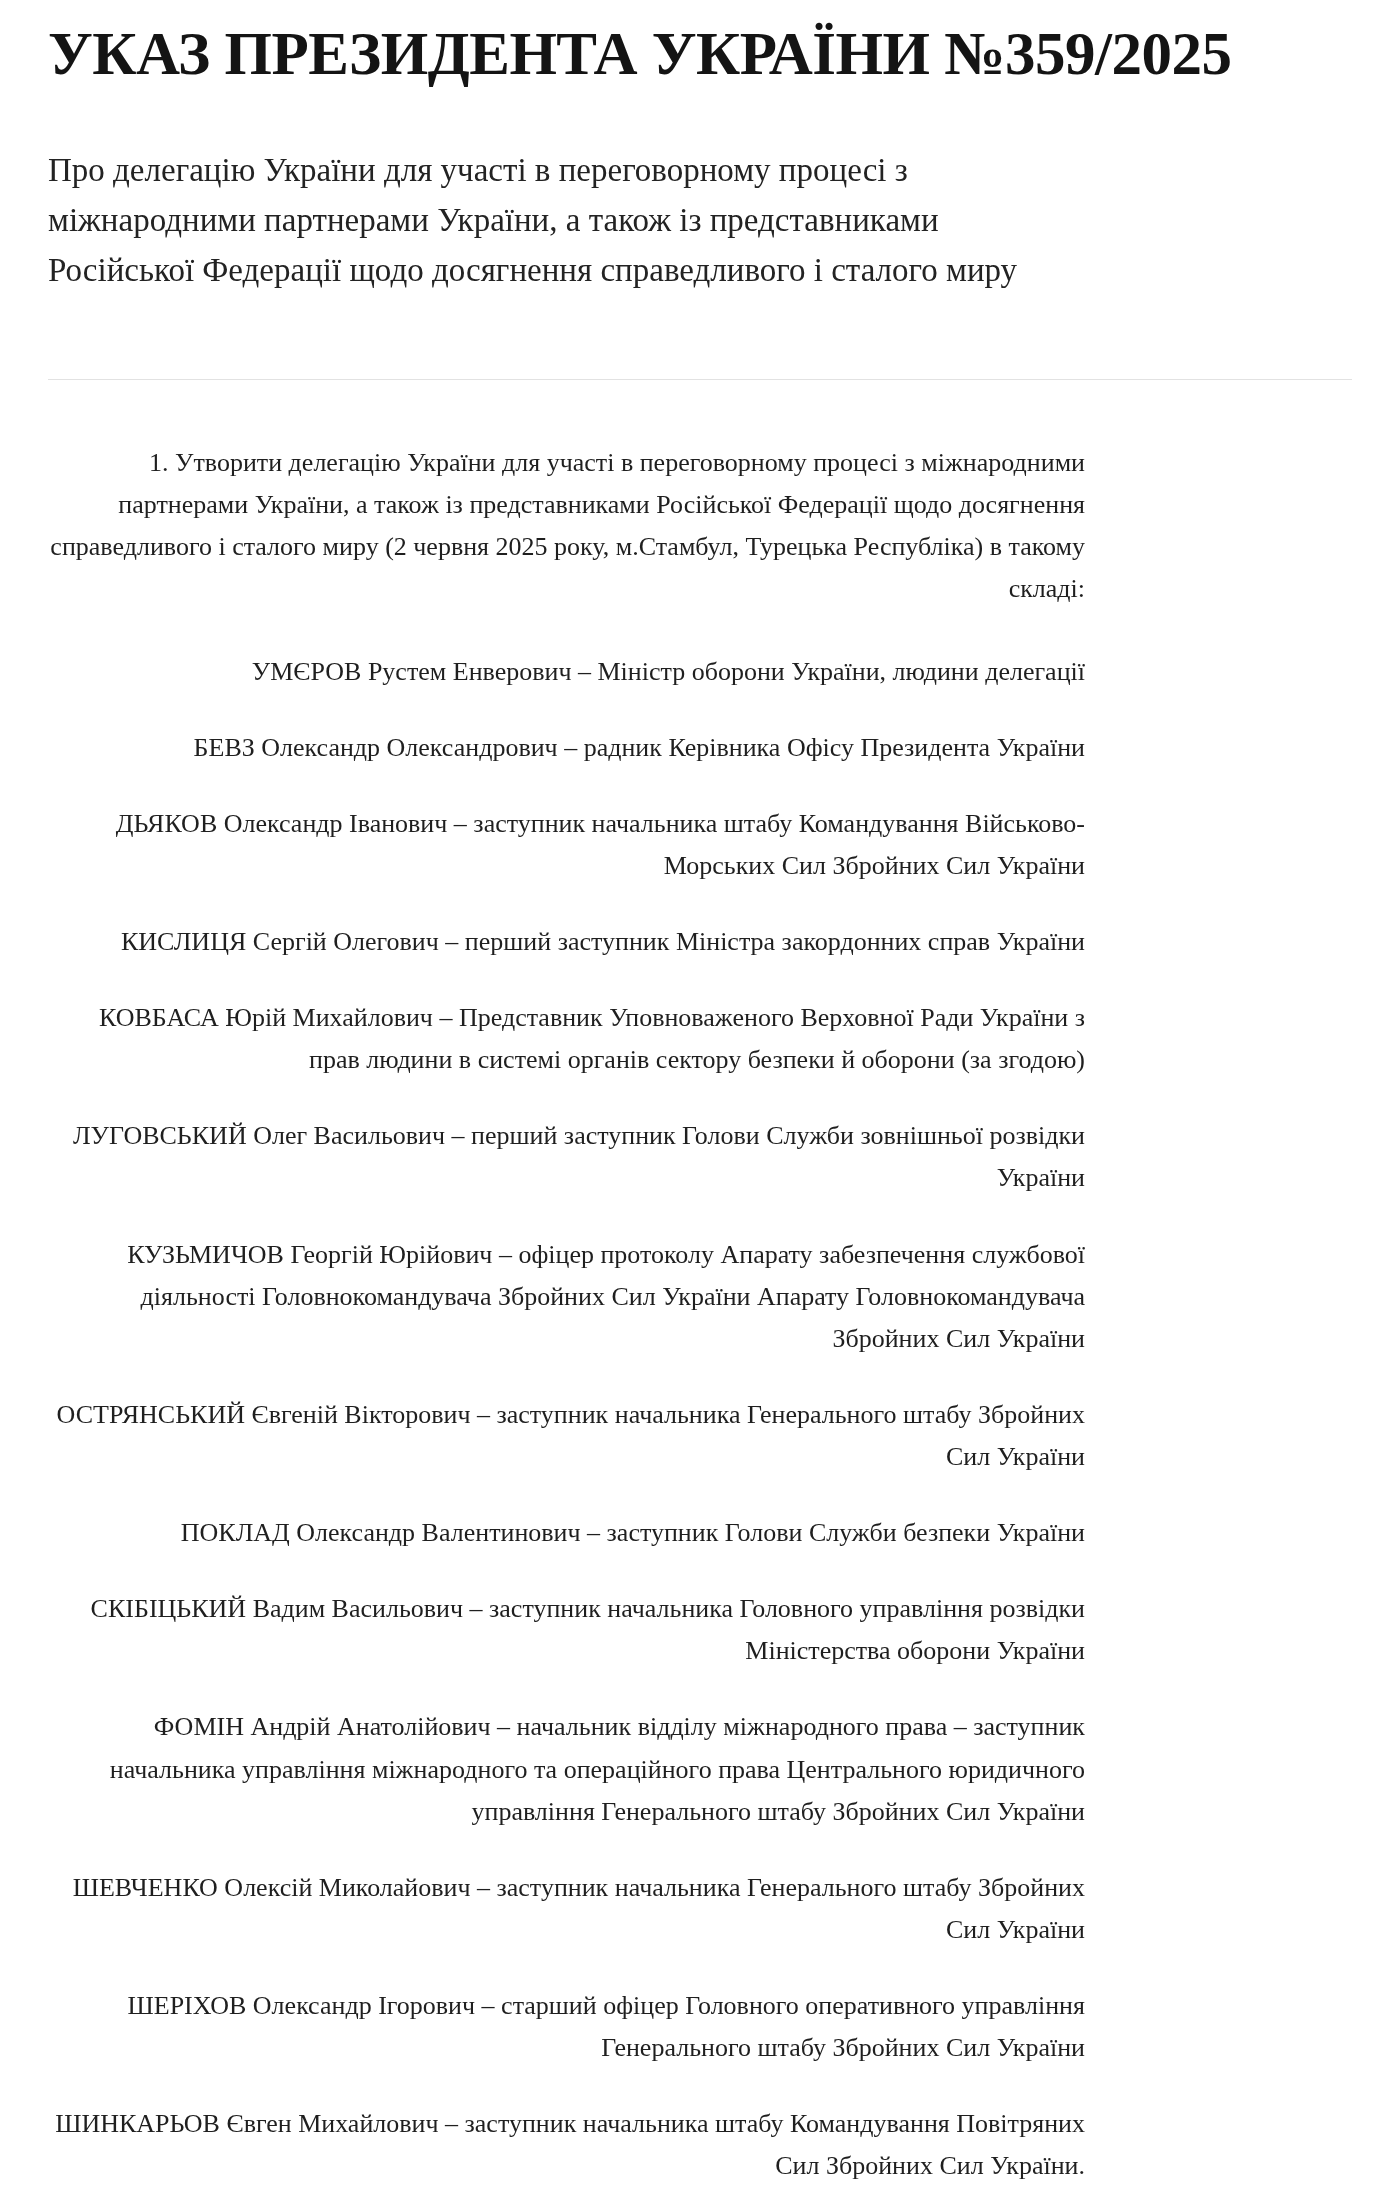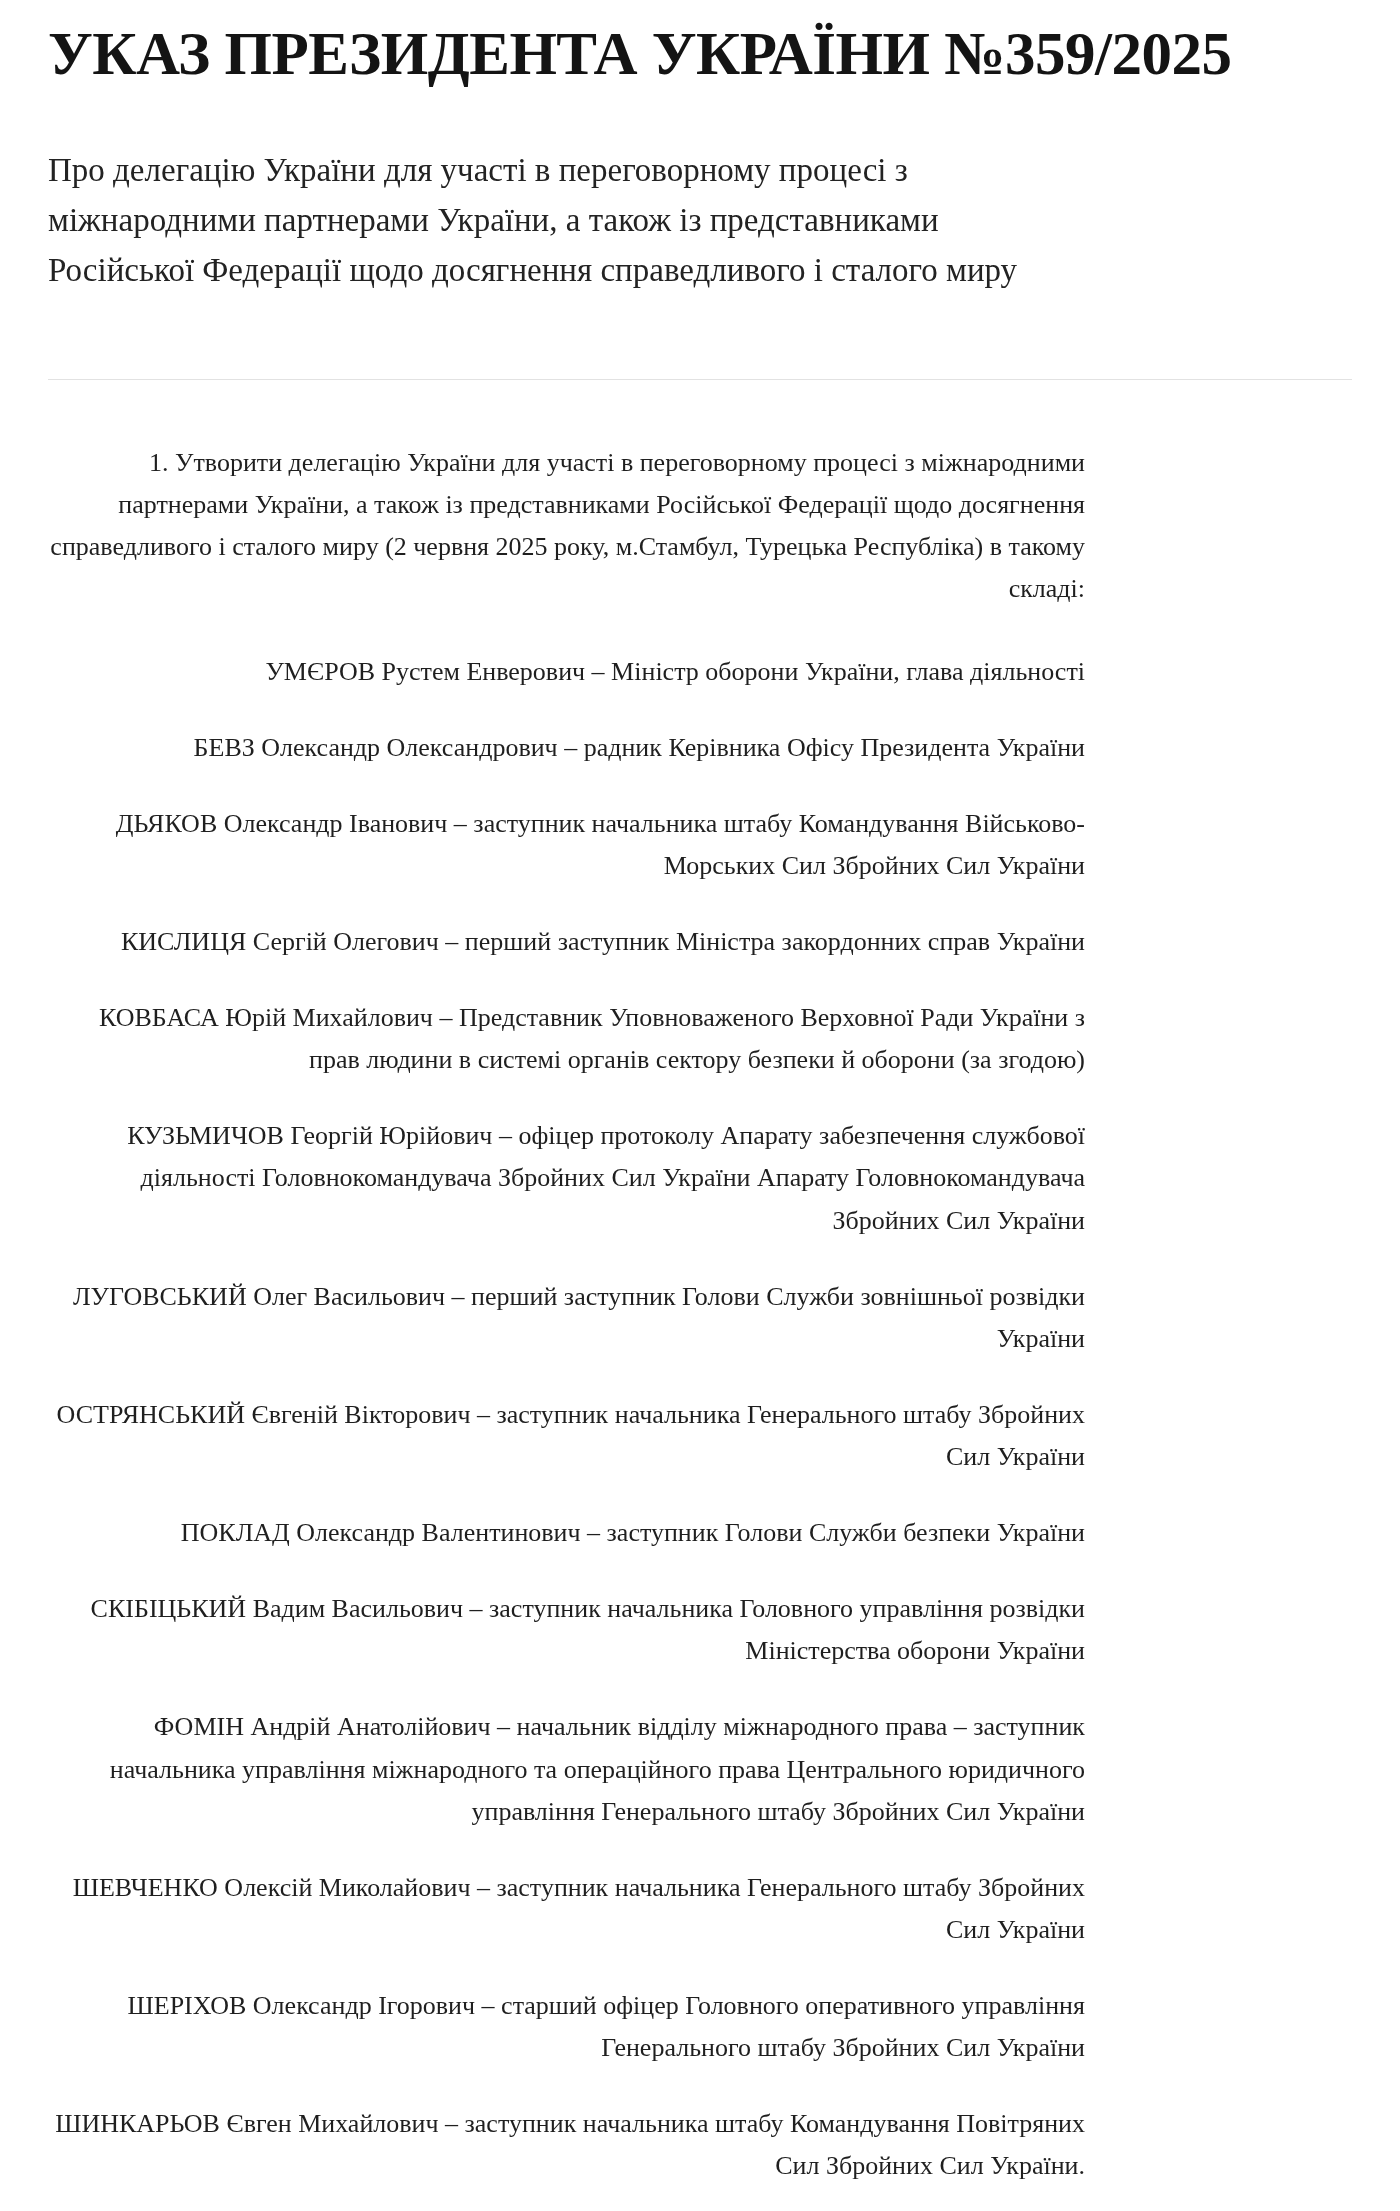--- a/index.html
+++ b/index.html
@@ -71,27 +71,27 @@
 
   <h2 class="doc-subtitle">Про делегацію України для участі в переговорному процесі з міжнародними партнерами України, а також із представниками Російської Федерації щодо досягнення справедливого і сталого миру</h2>
 
   <hr class="divider">
 
   <div class="body-block">
 
     <p class="para lead">1. Утворити делегацію України для участі в переговорному процесі з міжнародними партнерами України, а також із представниками Російської Федерації щодо досягнення справедливого і сталого миру (2 червня 2025 року, м.Стамбул, Турецька Республіка) в такому складі:</p>
 
     <div>
-      <p class="para">УМЄРОВ Рустем Енверович  – Міністр оборони України, глава діяльності</p>
+      <p class="para">УМЄРОВ Рустем Енверович  – Міністр оборони України, людини делегації</p>
       <p class="para">БЕВЗ Олександр Олександрович – радник Керівника Офісу Президента України</p>
       <p class="para">ДЬЯКОВ Олександр Іванович – заступник начальника штабу Командування Військово-Морських Сил Збройних Сил України</p>
       <p class="para">КИСЛИЦЯ Сергій Олегович – перший заступник Міністра закордонних справ України</p>
       <p class="para">КОВБАСА Юрій Михайлович – Представник Уповноваженого Верховної Ради України з прав людини в системі органів сектору безпеки й оборони (за згодою)</p>
+      <p class="para">ЛУГОВСЬКИЙ Олег Васильович  – перший заступник Голови Служби зовнішньої розвідки України</p>
       <p class="para">КУЗЬМИЧОВ Георгій Юрійович  – офіцер протоколу Апарату забезпечення службової діяльності Головнокомандувача Збройних Сил України Апарату Головнокомандувача Збройних Сил України</p>
-      <p class="para">ЛУГОВСЬКИЙ Олег Васильович  – перший заступник Голови Служби зовнішньої розвідки України</p>
       <p class="para">ОСТРЯНСЬКИЙ Євгеній Вікторович – заступник начальника Генерального штабу Збройних Сил України</p>
       <p class="para">ПОКЛАД Олександр Валентинович – заступник Голови Служби безпеки України</p>
       <p class="para">СКІБІЦЬКИЙ Вадим Васильович  – заступник начальника Головного управління розвідки Міністерства оборони України</p>
       <p class="para">ФОМІН Андрій Анатолійович – начальник відділу міжнародного права – заступник начальника управління міжнародного та операційного права Центрального юридичного управління Генерального штабу Збройних Сил України</p>
       <p class="para">ШЕВЧЕНКО Олексій Миколайович – заступник начальника Генерального штабу Збройних Сил України</p>
       <p class="para">ШЕРІХОВ Олександр Ігорович  – старший офіцер Головного оперативного управління Генерального штабу Збройних Сил України</p>
       <p class="para">ШИНКАРЬОВ Євген Михайлович – заступник начальника штабу Командування Повітряних Сил Збройних Сил України.</p>
     </div>
 
   </div>

